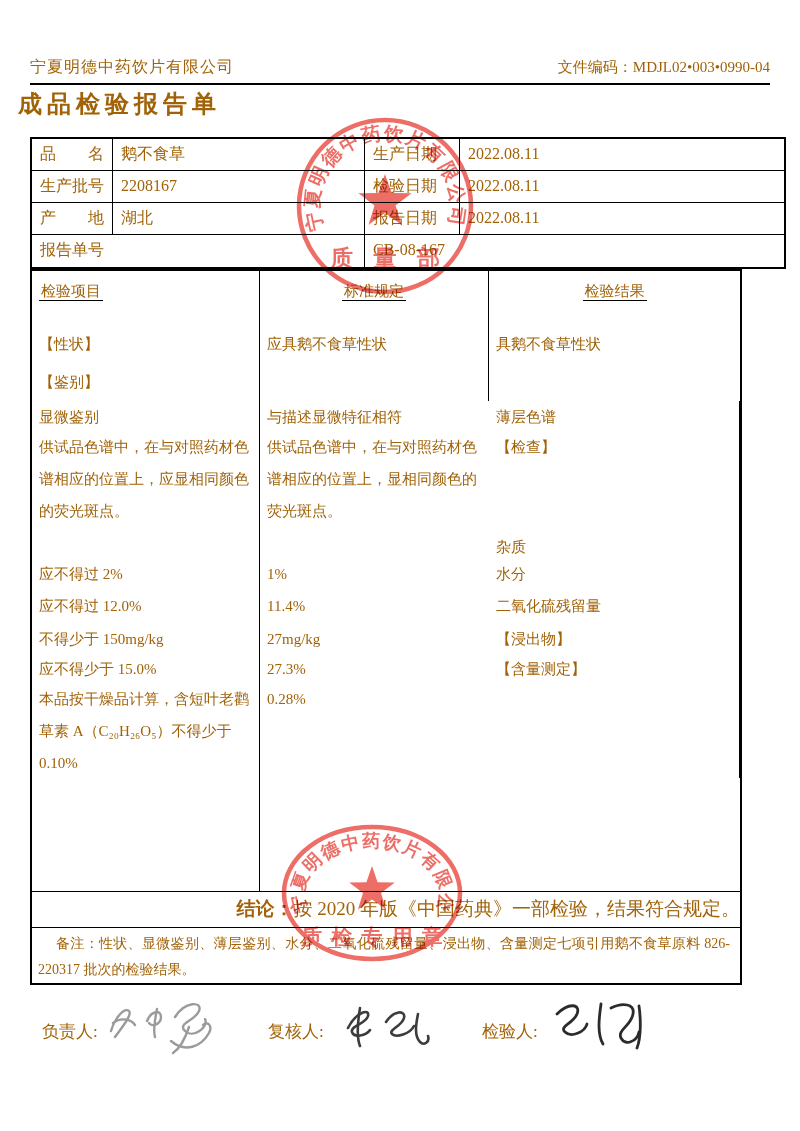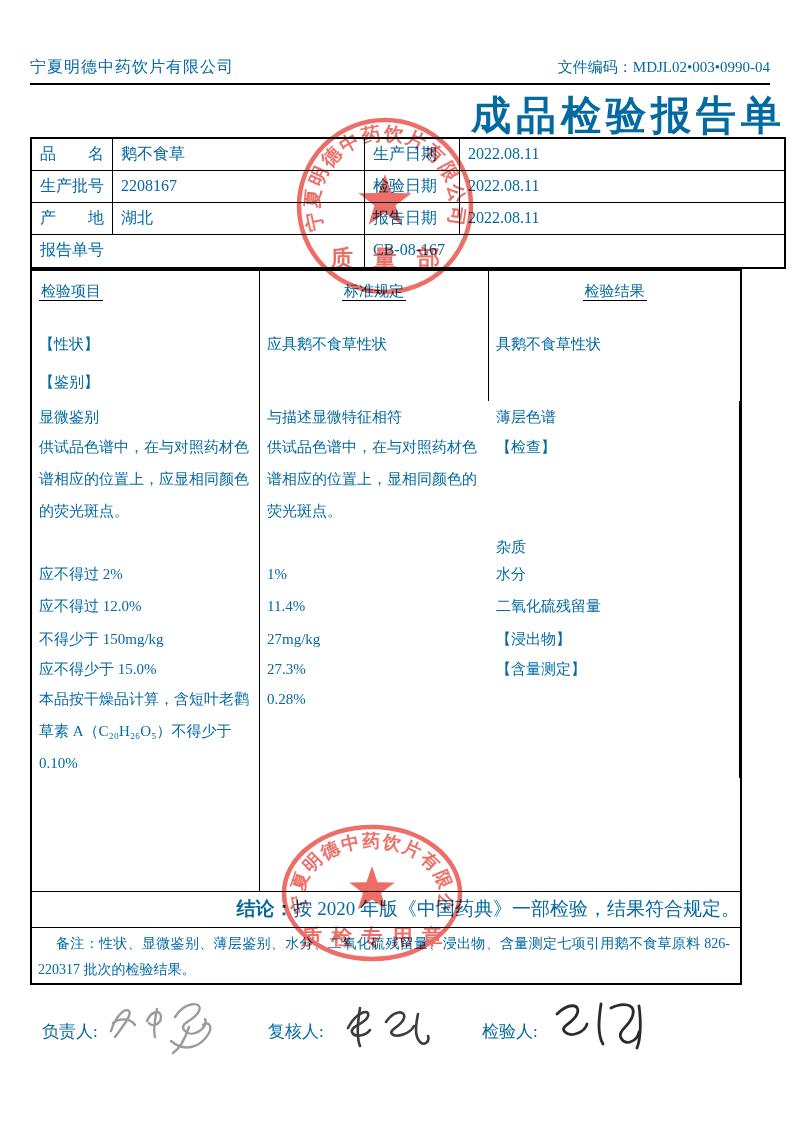--- a/index.html
+++ b/index.html
@@ -1,26 +1,26 @@
 <!DOCTYPE html>
 <html><head>
 <meta charset="utf-8">
 <style>
   * { margin:0; padding:0; box-sizing:border-box; }
   html,body { background:#ffffff; }
   .page {
     position:relative; width:800px; height:1131px; background:#fff;
-    font-family:"Liberation Serif","DejaVu Serif",serif; color:#0369a1; overflow:hidden;
+    font-family:"Liberation Serif","DejaVu Serif",serif; color:#a16207; overflow:hidden;
   }
   
   .company { position:absolute; left:30px; top:57px; font-size:16px; letter-spacing:1px; }
   .doccode { position:absolute; right:30px; top:58px; font-size:15px; }
   .hrule   { position:absolute; left:30px; top:83px; width:740px; height:2px; background:#000; }
-  .title   { position:absolute; left:46px; top:88px; width:740px; text-align:right;
-             font-size:40px; font-weight:bold; letter-spacing:5px; }
+  .title   { position:absolute; left:18px; top:88px; width:740px; text-align:left;
+             font-size:24px; font-weight:bold; letter-spacing:5px; }
 
   
   .info-table {
     position:absolute; left:30px; top:137px; width:756px;
     border:2px solid #000; display:grid;
     grid-template-columns:81px 252px 95px 1fr;
     font-size:16px;
   }
   .info-table > div {
     height:32px; line-height:30px; padding:0 8px;

